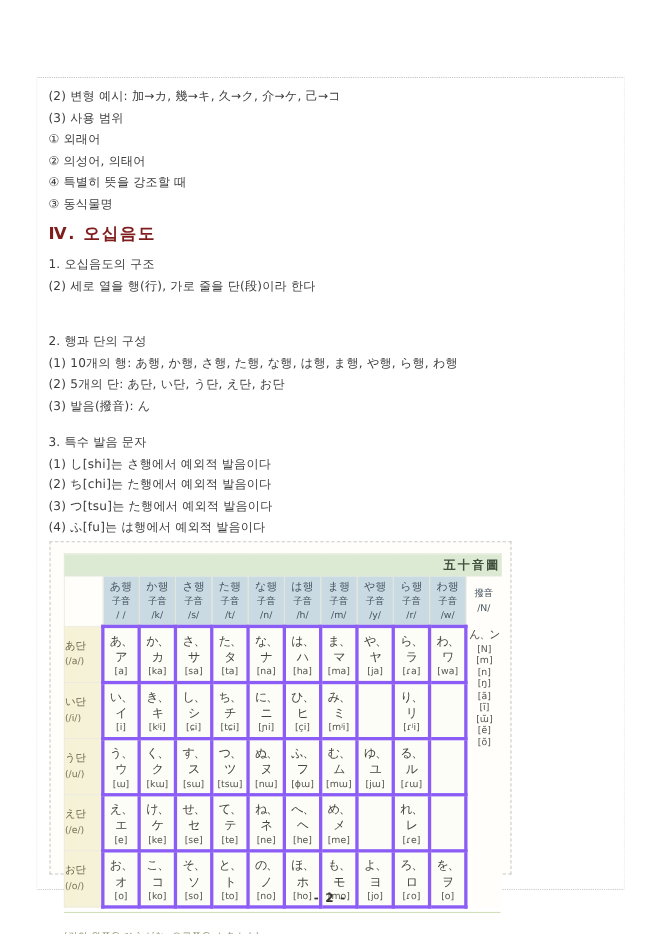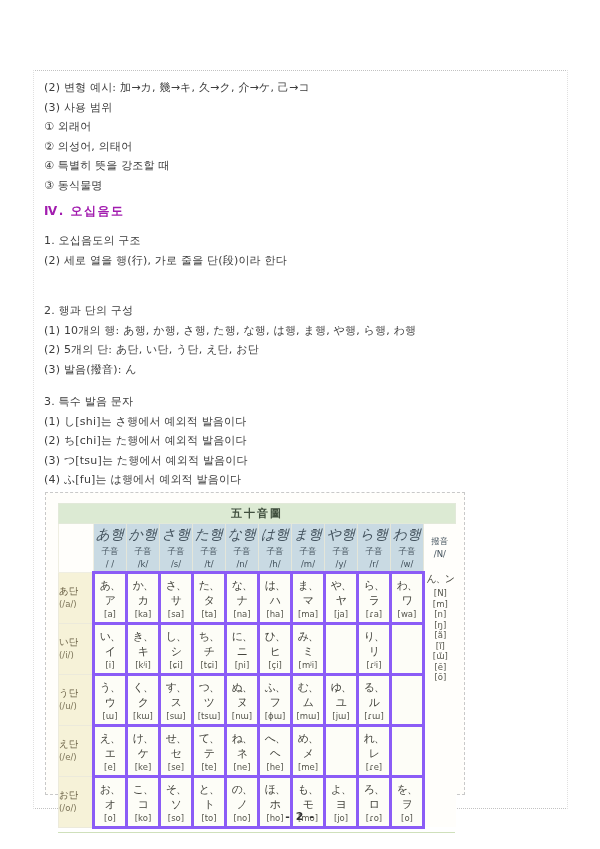--- a/index.html
+++ b/index.html
@@ -19,42 +19,42 @@
     position:absolute; left:1px; top:-1px; width:36px; height:12px;
     border-top:3px solid #cc2a1e; border-radius:100% 100% 0 0 / 180% 180% 0 0;
     transform:rotate(-6deg);
   }
   .logo-k { color:#cc2a1e; font-weight:bold; font-style:italic; font-size:21px; letter-spacing:-1px; }
   .logo-nou { color:#3c4758; font-weight:bold; font-size:13.5px; letter-spacing:0.5px; }
   .logo-zone { color:#a8aeb6; font-weight:bold; font-style:italic; font-size:11px; letter-spacing:1.5px; }
   
   .tblock { position:absolute; left:44px; font-size:11px; line-height:19.6px; letter-spacing:0.2px; color:#3c3c3c; }
   .tblock div { white-space:pre; }
-  .heading { position:absolute; left:44px; font-size:12px; font-weight:600; letter-spacing:1.5px; color:#a21caf; }
+  .heading { position:absolute; left:44px; font-size:15px; font-weight:600; letter-spacing:1.5px; color:#7f1d1d; }
   
   .scan {
     position:absolute; left:45px; top:492px; width:420px; height:303px;
     box-sizing:border-box; border:1px dashed #c9c9c9; background:#fffefb;
     padding:10px 9px 0 12px;
   }
   table.gojuon { border-collapse:collapse; width:397px; table-layout:fixed; }
   table.gojuon col.c-rowhead { width:35px; }
   table.gojuon col.c-kana { width:33px; }
   table.gojuon col.c-bats { width:32px; }
   table.gojuon td { padding:0; }
   .t-title {
-    background:#dcead3; border:1px solid #e2e9d9; text-align:center;
+    background:#dcead3; border:1px solid #e2e9d9; text-align:right;
     font-size:11px; font-weight:bold; color:#41503f; height:19px; letter-spacing:2px;
   }
   .t-corner { background:#fffefb; border:1px solid #efeee2; }
   .t-colhead {
     background:#c9dae3; border:1px solid #e4e6da; text-align:center;
     font-size:8.5px; color:#44535e; height:44px; line-height:1.5; letter-spacing:0;
   }
-  .t-colhead .row-name { font-size:14px;font-style:italic; }
+  .t-colhead .row-name { font-size:10px; }
   .t-rowhead {
     background:#f6f2d8; border:1px solid #eceadb; 
     font-size:9.5px; color:#6b6247; line-height:1.4; height:42px;
   }
   .t-rowhead .ph { font-size:8.5px; color:#7a7257; }
   .t-cell { background:#fdfdf7; border:3px solid #8b5cf6; text-align:center; height:42px; }
   .t-cell .kana { display:block; font-size:11px; color:#45453e; letter-spacing:-1px; padding-top:4px; }
   .t-cell .ipa { display:block; font-size:8.5px; color:#55554c; padding:1px 0 3px; }
   .t-batsuon-head { background:#fffefb; border:none; text-align:center; font-size:8.5px; color:#44535e; line-height:1.5; }
   .t-batsuon { background:#fffefb; border:none; text-align:center; vertical-align:top; padding-top:22px; color:#4a4a42;margin-left:48px; }

